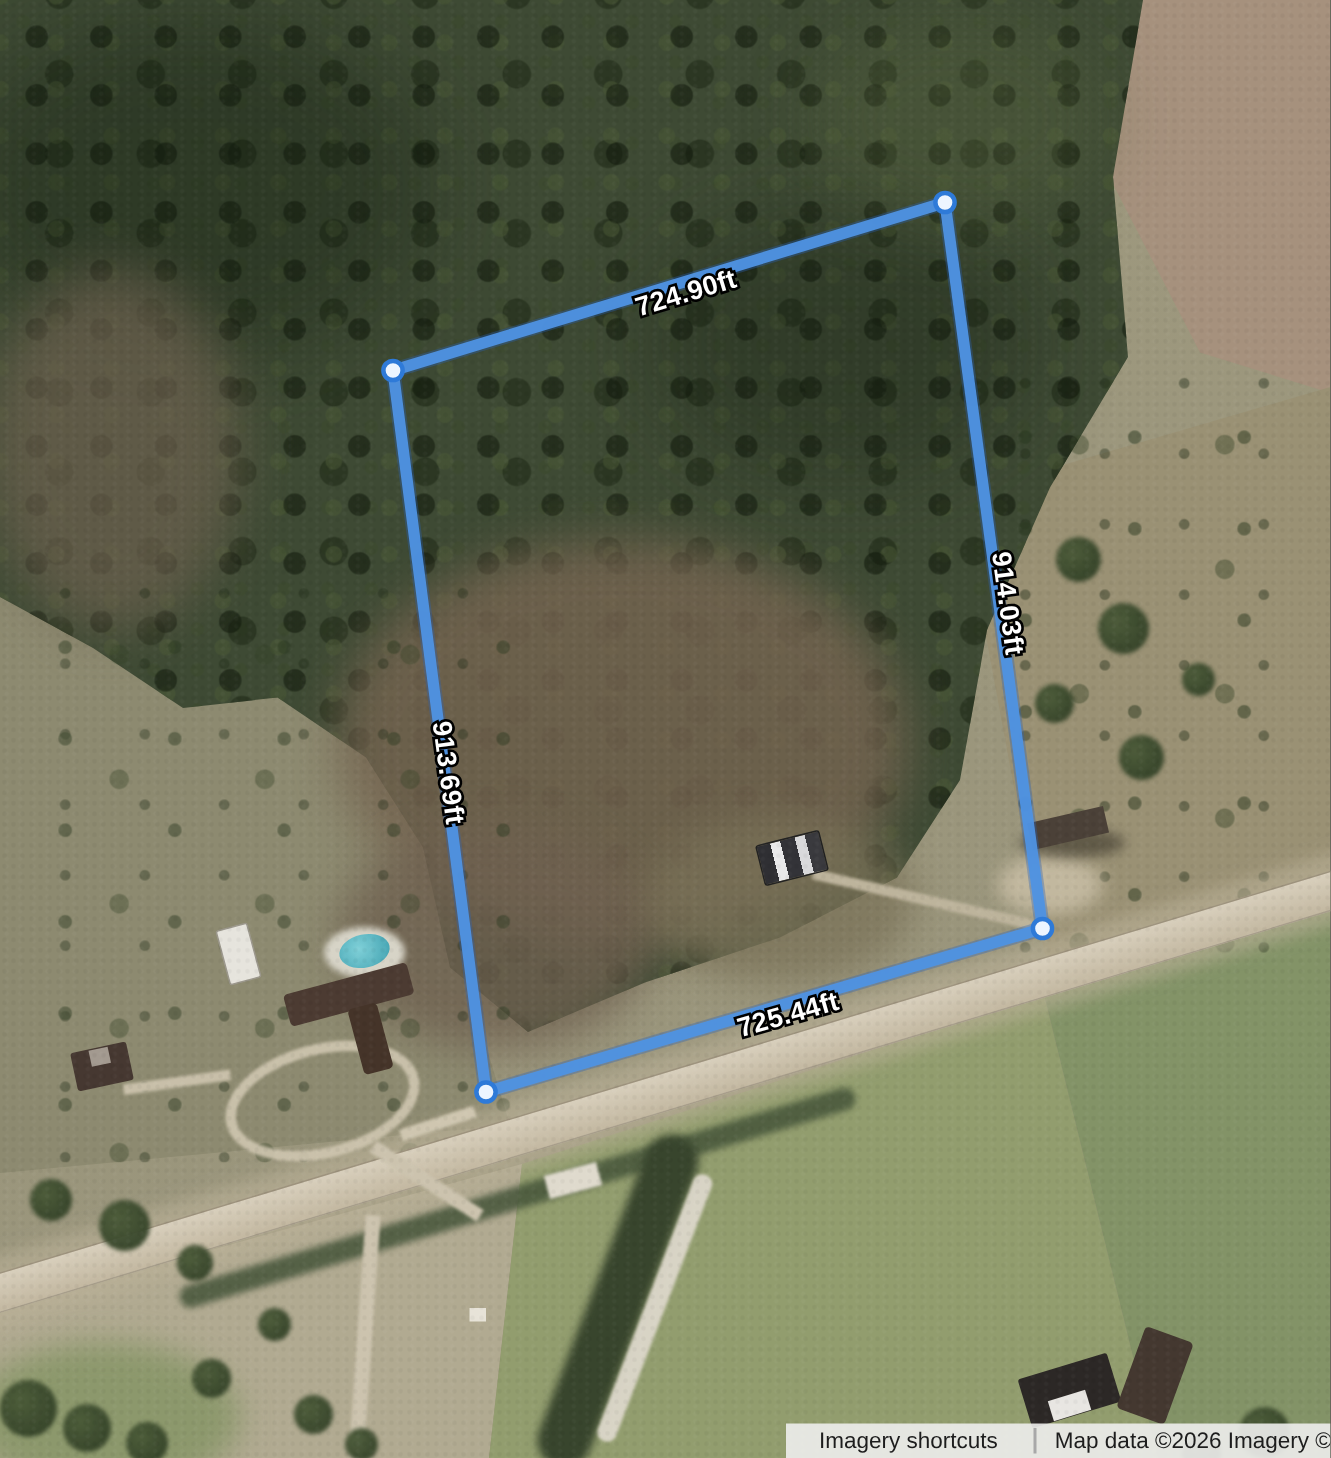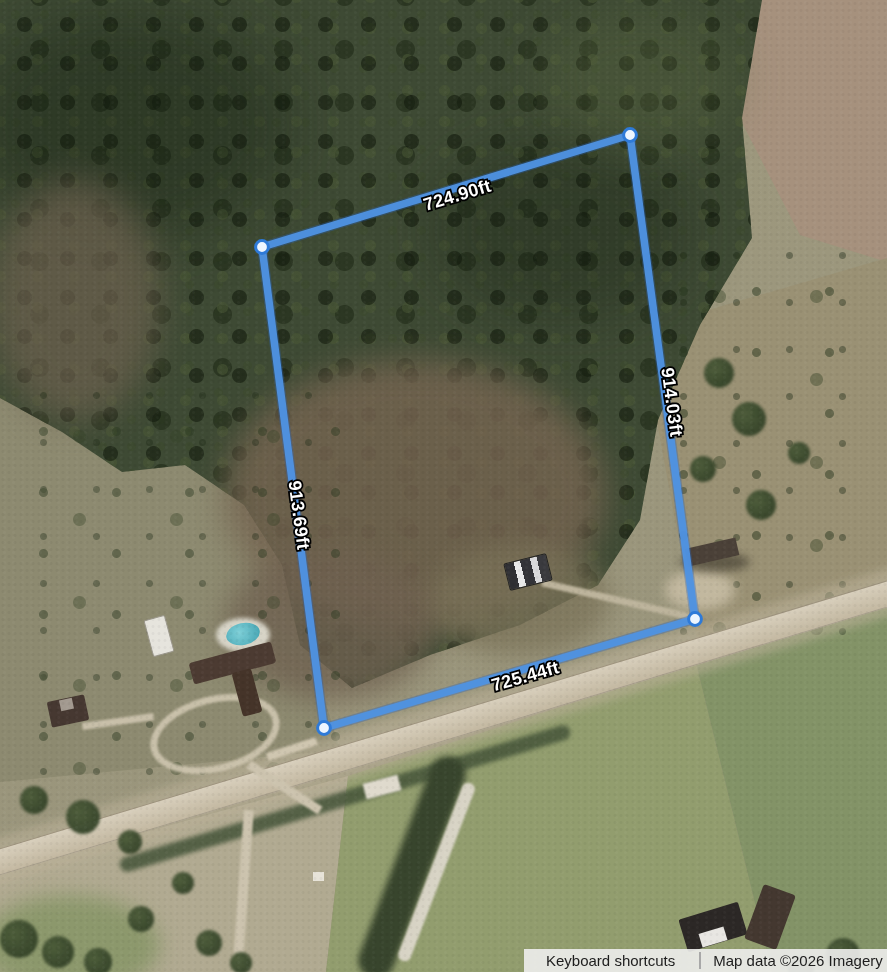--- a/index.html
+++ b/index.html
@@ -139,17 +139,17 @@
     </g>
     <g>
       <text class="mlabel" text-anchor="middle" transform="translate(459,201) rotate(-16.8)">724.90ft</text>
       <text class="mlabel" text-anchor="middle" transform="translate(666,403) rotate(82.3)">914.03ft</text>
       <text class="mlabel" text-anchor="middle" transform="translate(293,516) rotate(82.4)">913.69ft</text>
       <text class="mlabel" text-anchor="middle" transform="translate(527,682) rotate(-15.8)">725.44ft</text>
     </g>
   </svg>
 
   <div class="attr-bar">
-    <span class="attr-kb">Keyboard shortcuts</span>
+    <span class="attr-kb">Imagery shortcuts</span>
     <span class="attr-md">Map data ©2026 Imagery ©20</span>
   </div>
 
 </div>
 
 </body></html>

